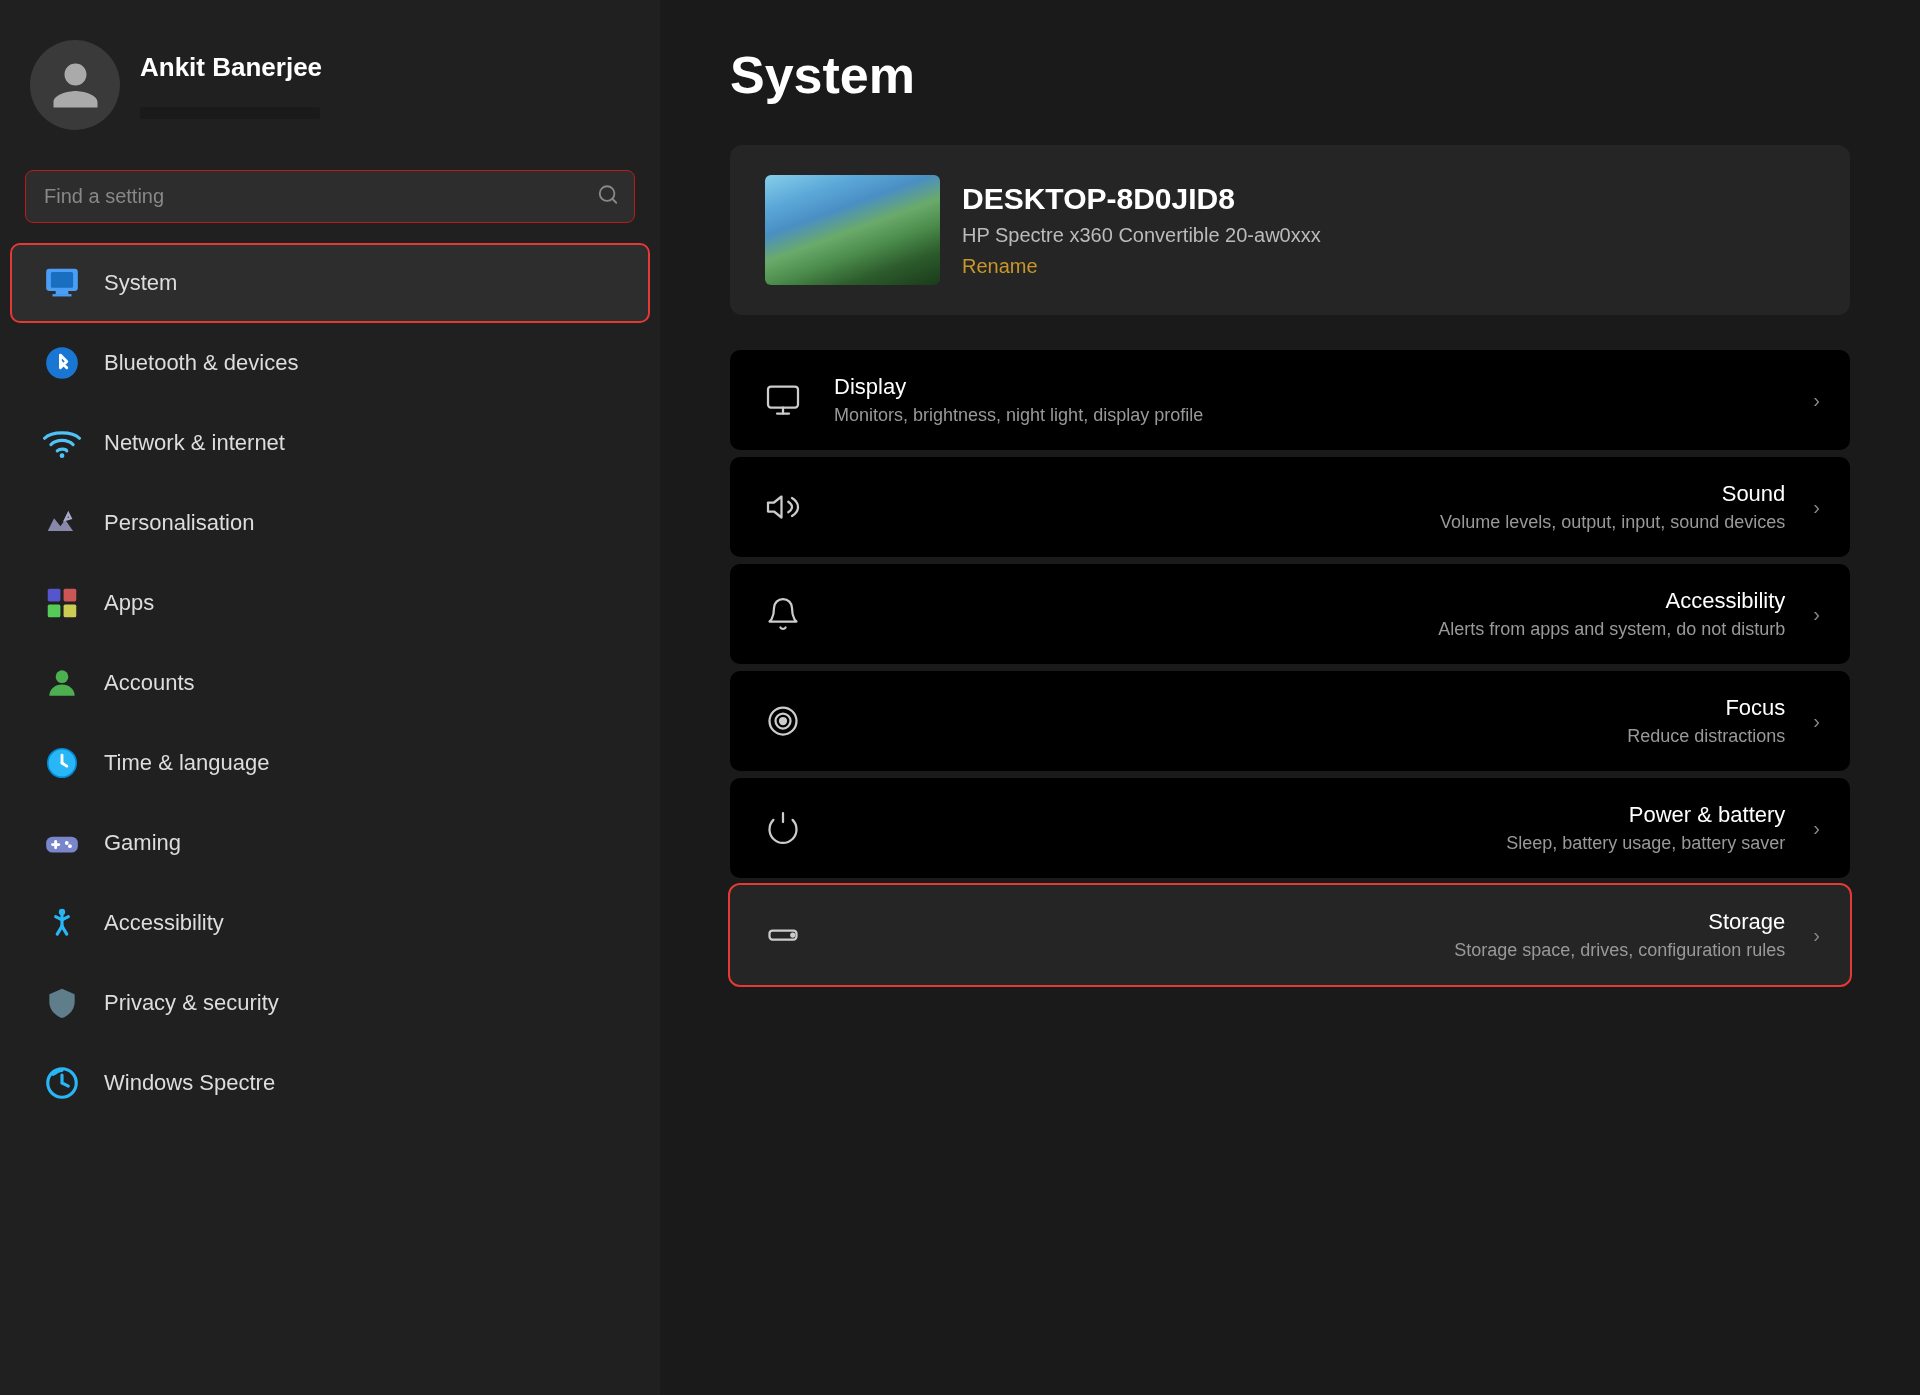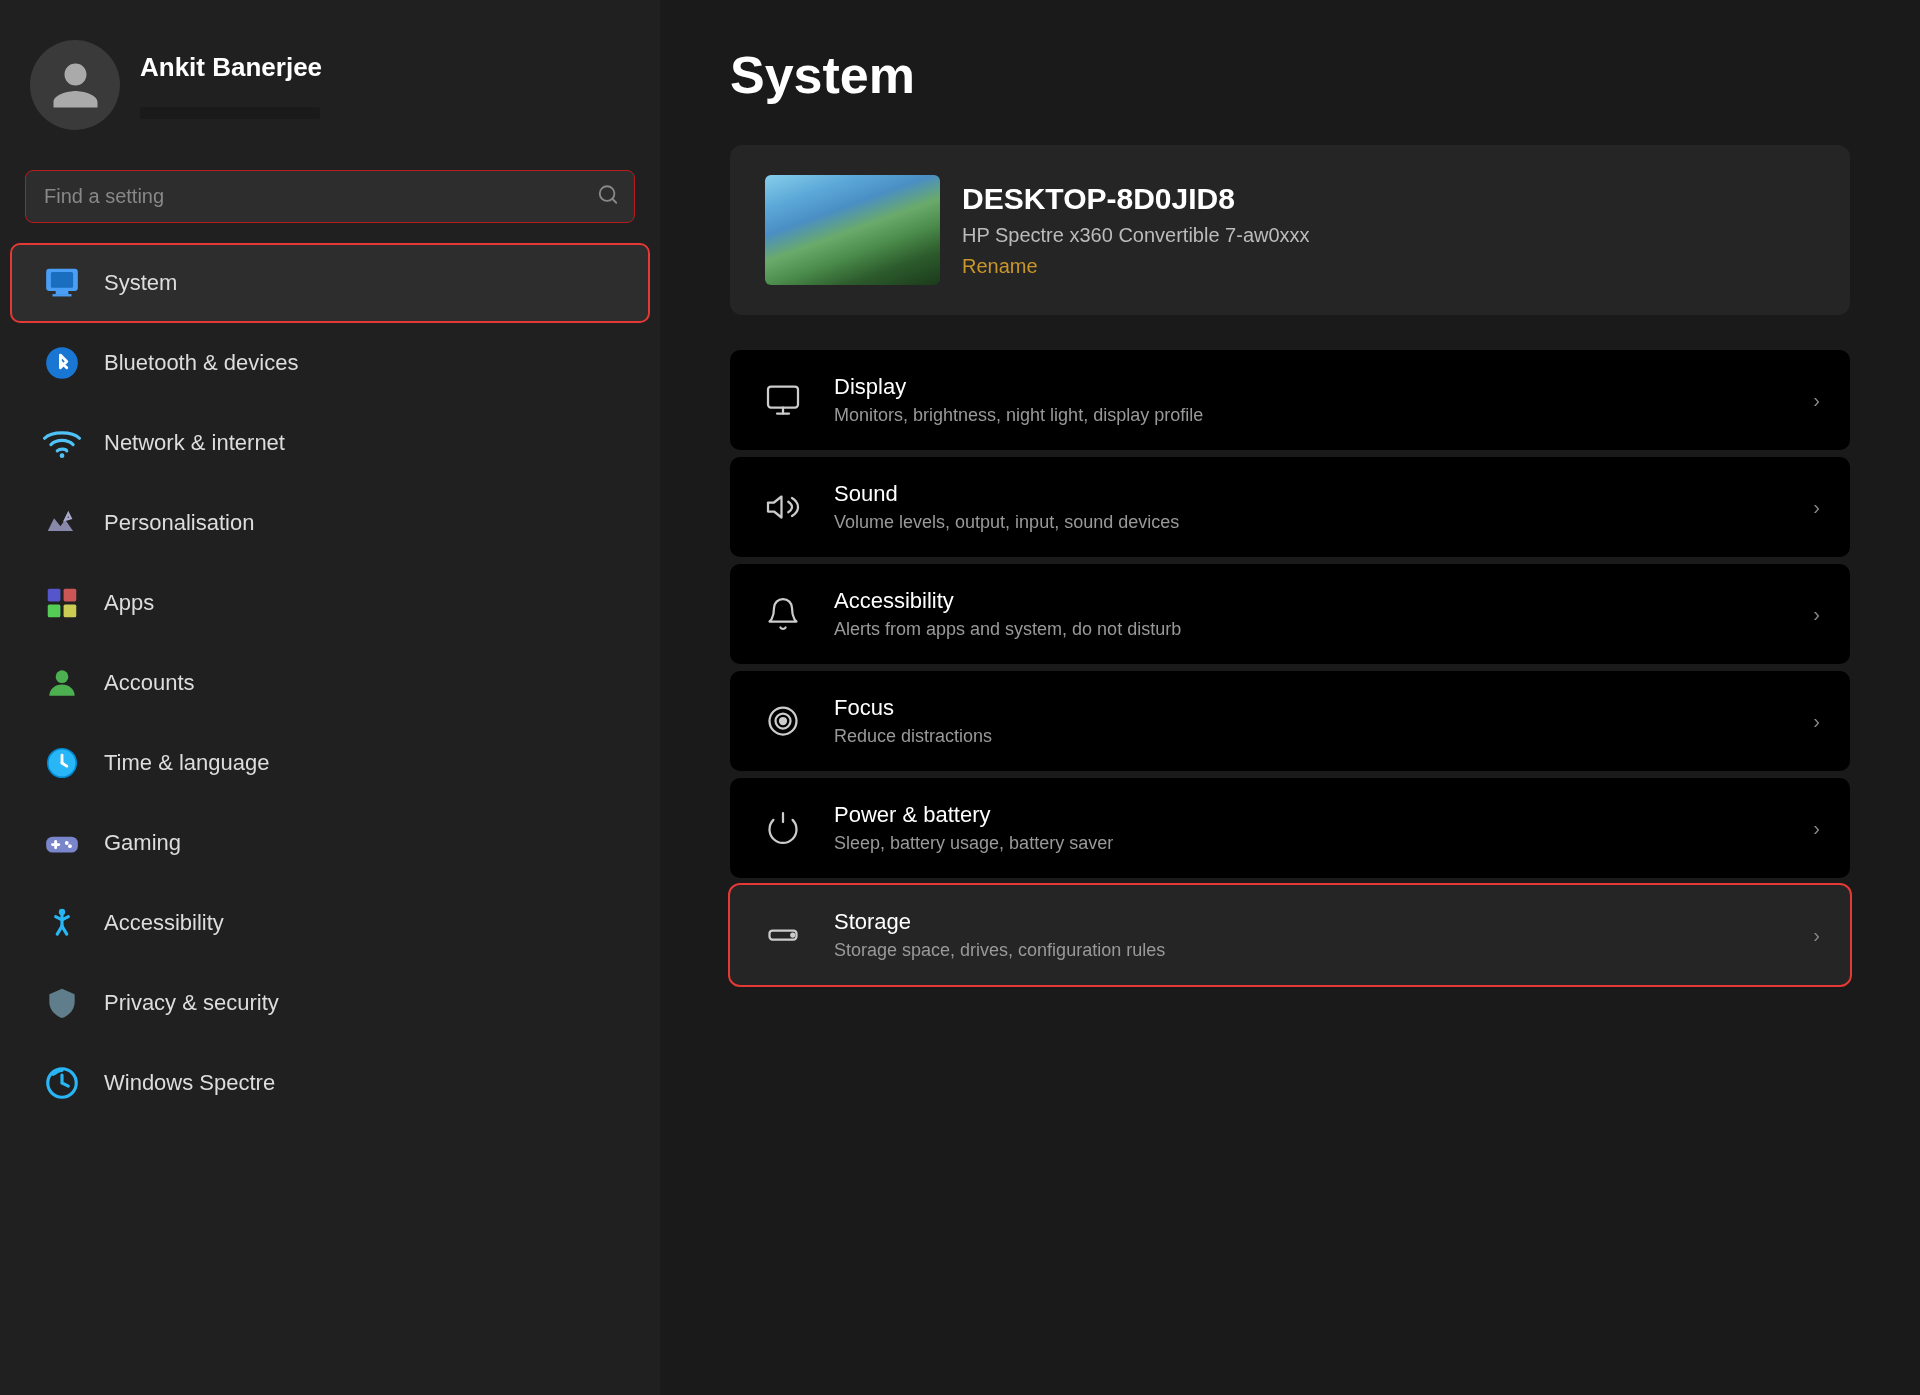--- a/index.html
+++ b/index.html
@@ -222,20 +222,21 @@
     }
 
     .setting-item.highlighted {
       background-color: #252525;
       outline: 2px solid #e53935;
       outline-offset: 0px;
     }
 
     .setting-item + .setting-item {
       margin-top: 3px;
+      text-align: right;
     }
 
     .setting-icon {
       width: 46px;
       height: 46px;
       display: flex;
       align-items: center;
       justify-content: center;
       flex-shrink: 0;
       color: #cccccc;
@@ -436,21 +437,21 @@
 
 <div class="main-content">
   <h1 class="page-title">System</h1>
 
   <div class="device-info-card">
     <div class="device-thumbnail">
       <div class="device-thumbnail-inner"></div>
     </div>
     <div class="device-details">
       <span class="device-name">DESKTOP-8D0JID8</span>
-      <span class="device-model">HP Spectre x360 Convertible 7-aw0xxx</span>
+      <span class="device-model">HP Spectre x360 Convertible 20-aw0xxx</span>
       <a class="rename-link" href="#">Rename</a>
     </div>
   </div>
 
   <div class="settings-list">
 
     <div class="setting-item">
       <div class="setting-icon">
         <svg viewBox="0 0 24 24" xmlns="http://www.w3.org/2000/svg">
           <rect x="2" y="3" width="20" height="14" rx="2" stroke="#cccccc" stroke-width="1.5" fill="none"></rect>

